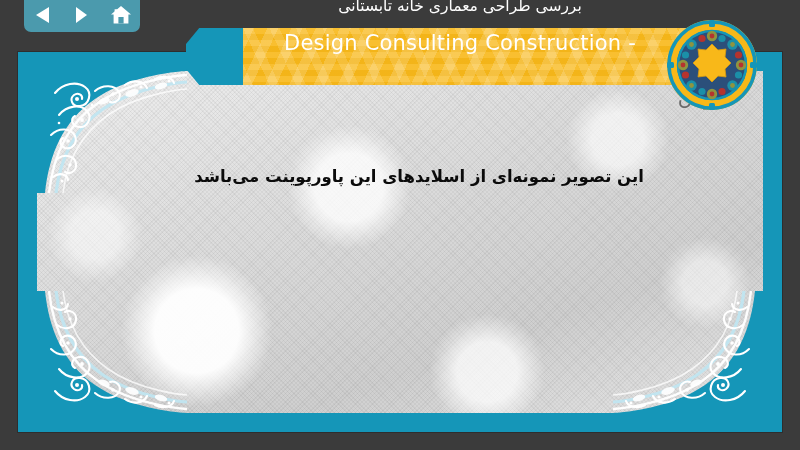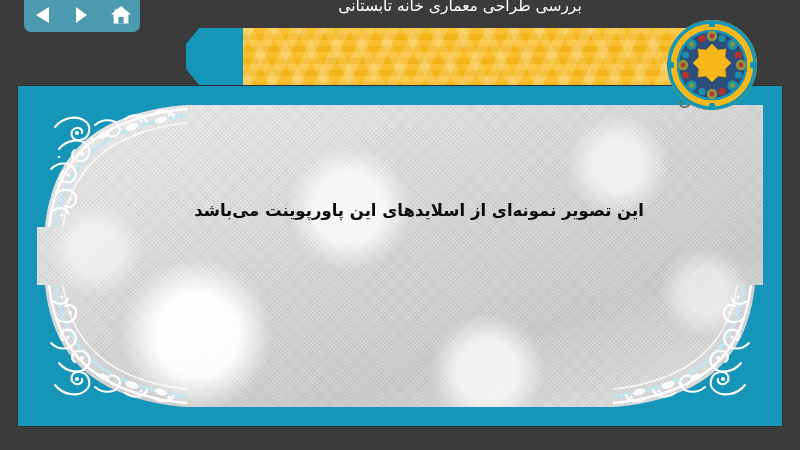--- a/index.html
+++ b/index.html
@@ -57,24 +57,23 @@
     color:#6b6b6b;font-size:20px;direction:rtl;white-space:nowrap;
   }
 
   
   #medallion{
     position:absolute;left:665px;top:18px;width:94px;height:94px;z-index:35;
   }
 
   
   #slide{
-    position:absolute;left:18px;top:52px;width:764px;height:340px;
+    position:absolute;left:18px;top:52px;width:764px;height:380px;
     background:#1596b8;z-index:10;
     box-shadow:0 0 0 1px rgba(0,0,0,.22);
-    margin-top:34px;
   }
   #slide-inner{
     position:absolute;left:19px;top:19px;right:19px;bottom:19px;
     background:#d8d8d8;
     background-image:
       radial-gradient(circle at 22% 76%, rgba(255,255,255,.95) 0 42px, rgba(255,255,255,0) 76px),
       radial-gradient(circle at 43% 34%, rgba(255,255,255,.80) 0 34px, rgba(255,255,255,0) 62px),
       radial-gradient(circle at 62% 88%, rgba(255,255,255,.75) 0 30px, rgba(255,255,255,0) 58px),
       radial-gradient(circle at 80% 20%, rgba(255,255,255,.65) 0 26px, rgba(255,255,255,0) 52px),
       radial-gradient(circle at 8% 48%, rgba(255,255,255,.55) 0 24px, rgba(255,255,255,0) 48px),
@@ -124,20 +123,21 @@
       </svg>
     </span>
   </div>
 </div>
 
 <div id="headerwrap">
   <div id="title-line0">بررسی طراحی معماری خانه تابستانی</div>
   <div id="tealarrow"></div>
   <div id="banner"></div>
   <div id="title-lines">
+    <div id="title-line2">Design Consulting Construction -</div>
   </div>
   <div id="title-line3">یونان</div>
 </div>
 
 <div id="medallion">
   <svg width="94" height="94" viewBox="0 0 94 94">
     <circle cx="47" cy="47" r="45" fill="#f8b819"></circle>
     <circle cx="47" cy="47" r="43" fill="none" stroke="#1596b8" stroke-width="3.5"></circle>
     <circle cx="47" cy="47" r="38.5" fill="none" stroke="#f8b819" stroke-width="3"></circle>
     <circle cx="47" cy="47" r="35" fill="#2b4f7a"></circle>

